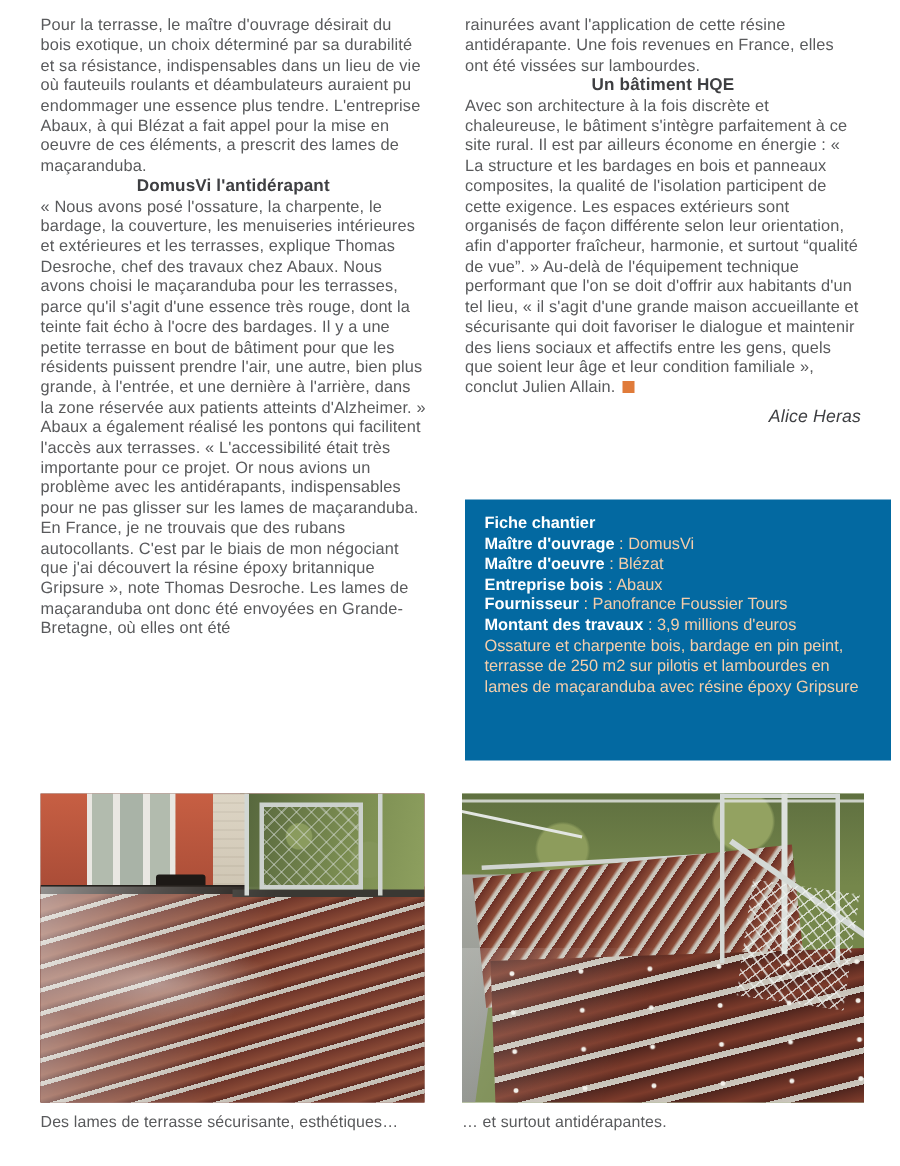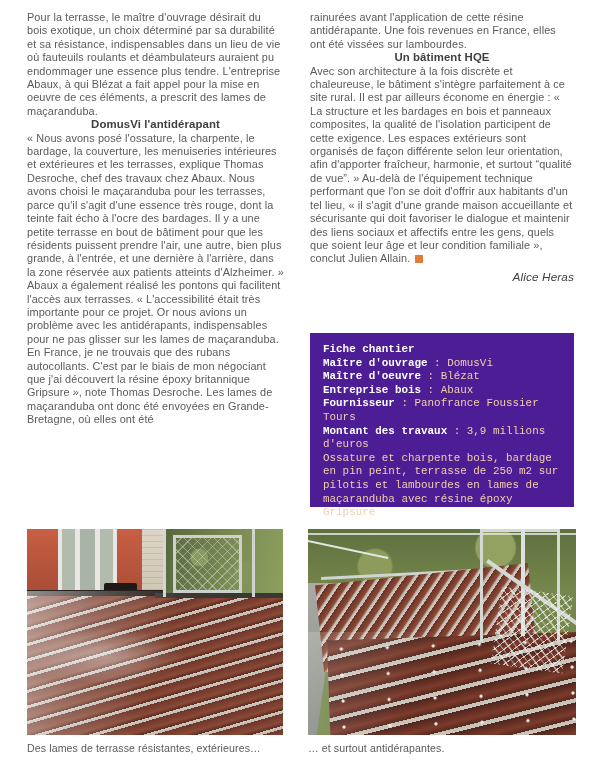--- a/index.html
+++ b/index.html
@@ -10,23 +10,23 @@
   .col{position:absolute;top:11px;font-size:10.9px;line-height:13.4px;letter-spacing:.1px;text-align:left;}
   .col-1{left:27px;width:257px;}
   .col-2{left:310px;width:264px;}
   .col p{margin:0;}
   .heading{font-weight:bold;color:#3e3f42;font-size:11.4px;letter-spacing:.1px;margin:17px 0 17px 0;text-align:center;}
   .it{}
   .byline{margin-top:5px;text-align:right;font-weight:normal;font-style:italic;color:#3e3f42;font-size:11.8px;}
   .endmark{display:inline-block;width:8px;height:8px;background:#e07b3a;margin-left:5px;vertical-align:-1px;}
 
   
-  .fiche{position:absolute;left:310px;top:333px;width:264px;height:174px;background:#4c1d95;
+  .fiche{position:absolute;left:310px;top:333px;width:284px;height:174px;background:#0369a1;
          box-sizing:border-box;padding:10px 13px 0 13px;color:#ffffff;
-         font-size:10.9px;line-height:13.6px;font-family:Liberation Mono, monospace;}
+         font-size:10.9px;line-height:13.6px;}
   .fiche-title{font-weight:bold;}
   .flabel{font-weight:bold;color:#ffffff;}
   .fsep,.fvalue,.fnote{color:#f4ceab;}
   .fnote{display:block;}
 
   
   .photo{position:absolute;top:529px;height:206px;overflow:hidden;background:#6e3128;}
   .photo-left{left:27px;width:256px;}
   .photo-right{left:308px;width:268px;}
   .photo *{position:absolute;}
@@ -142,16 +142,16 @@
     <div class="rp-stairs"></div>
     <div class="rp-sheen"></div>
     <div class="rp-rail-top"></div>
     <div class="rp-rail-left"></div>
     <div class="rp-frame"></div>
     <div class="rp-post"></div>
     <div class="rp-diag"></div>
     <div class="rp-mesh"></div>
   </div>
 
-  <div class="caption caption-left">Des lames de terrasse résistantes, extérieures…</div>
+  <div class="caption caption-left">Des lames de terrasse sécurisante, esthétiques…</div>
   <div class="caption caption-right">… et surtout antidérapantes.</div>
 
 </div>
 
 </body></html>

